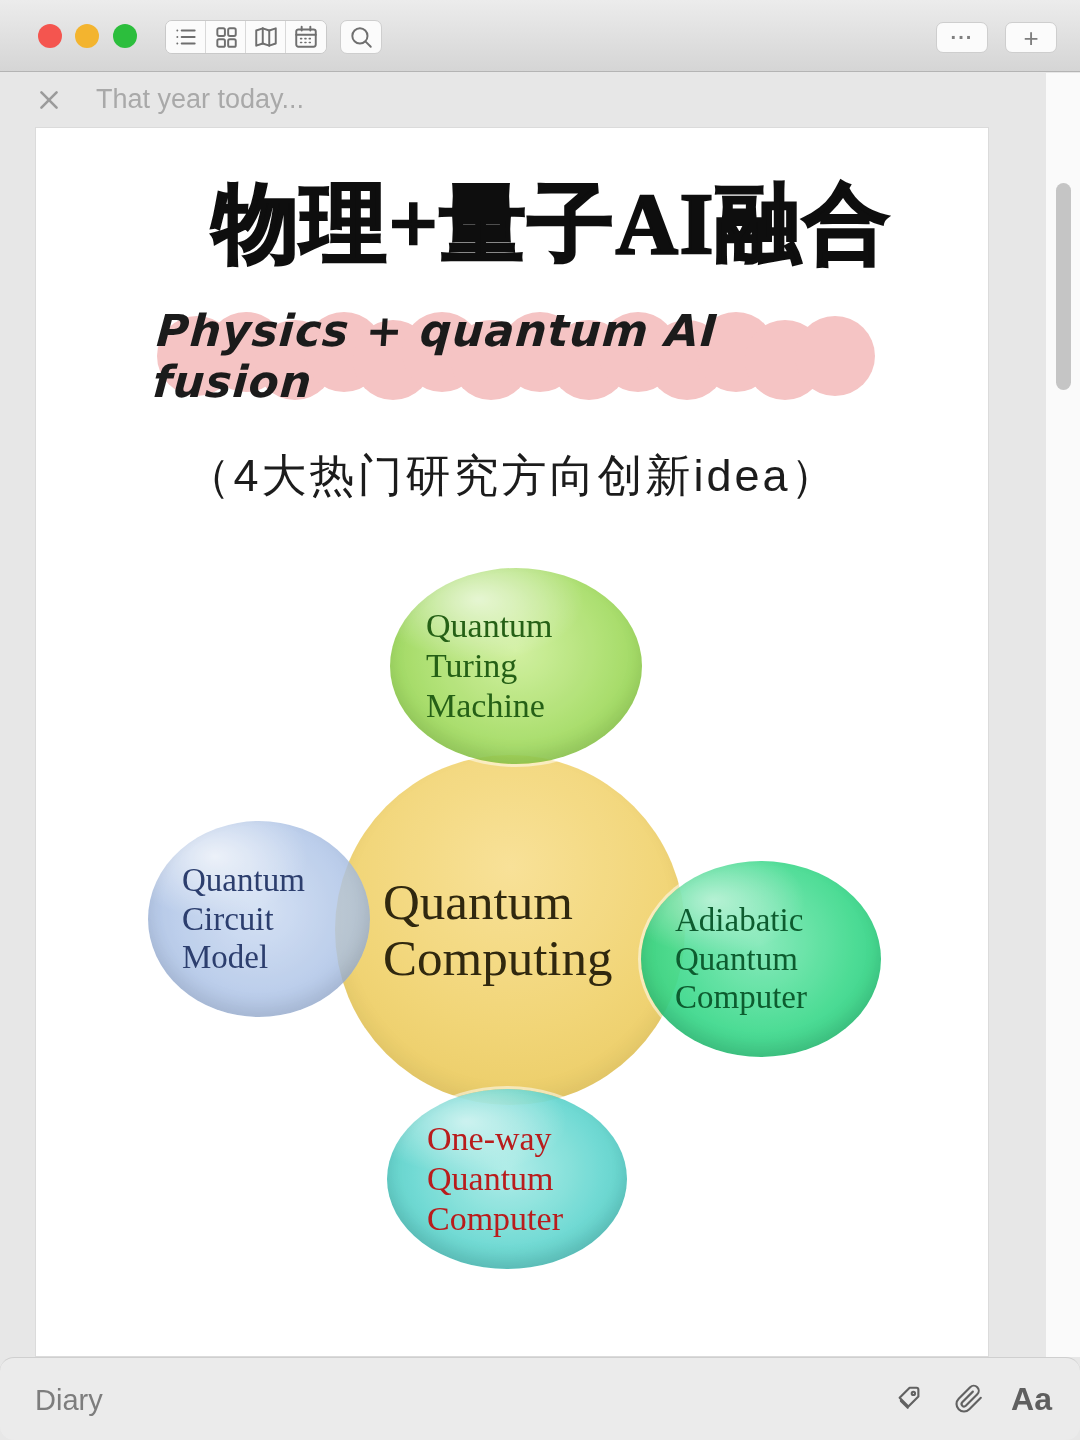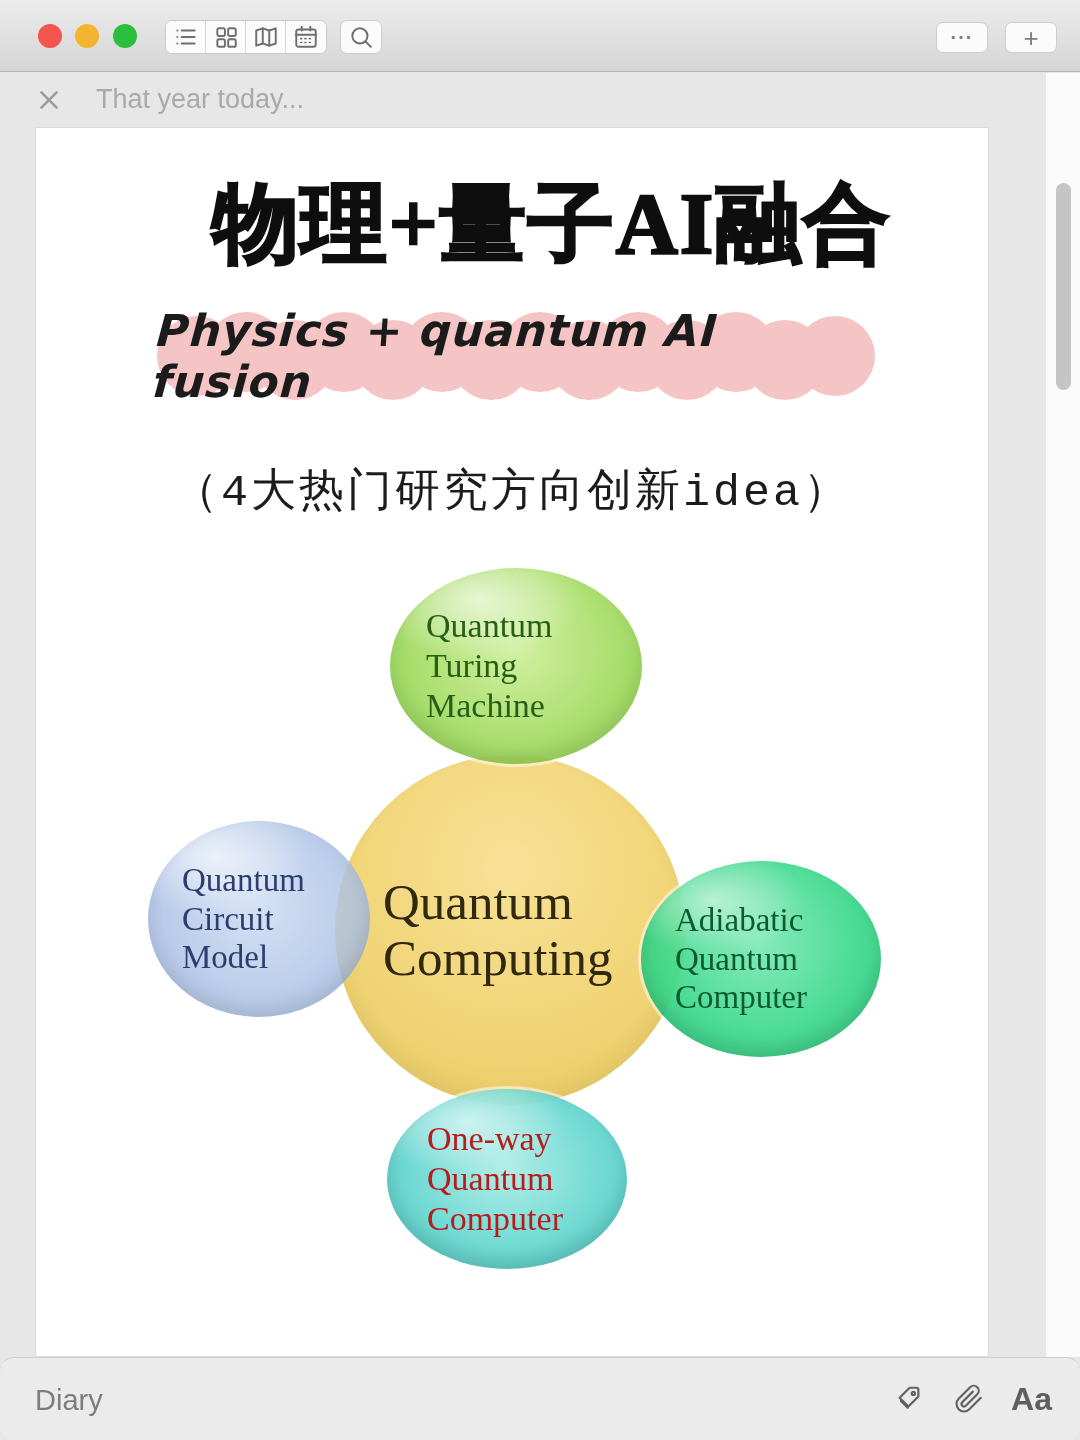--- a/index.html
+++ b/index.html
@@ -52,21 +52,21 @@
   }
   .highlight { position:absolute; left:119px; top:180px; width:722px; height:95px; }
   .highlight svg { position:absolute; inset:0; }
   .highlight-text {
     position:absolute; inset:0; display:flex; align-items:center; justify-content:center;
     font-family:"DejaVu Sans", sans-serif; font-style:italic; font-weight:700;
     font-size:44px; color:#1b1b1b; letter-spacing:1px; transform:skewX(-4deg);
   }
   .note-subtitle {
     position:absolute; left:0; top:318px; width:100%; text-align:center;
-    font-family:Liberation Mono, monospace; font-size:45px; color:#1c1c1c; letter-spacing:3px;margin-top:14px;
+    font-family:Liberation Sans, sans-serif; font-size:45px; color:#1c1c1c; letter-spacing:3px;
   }
 
   
   .bubble { position:absolute; }
   .bubble-shape { position:absolute; inset:0; border-radius:50%; }
   .bubble-label {
     position:relative; z-index:3; height:100%; display:flex; align-items:center;
     font-family:"Liberation Serif", serif; font-weight:400; white-space:pre-line; line-height:1.18;
   }
   .bubble.center { left:299px; top:627px; width:350px; height:350px; z-index:1; }

